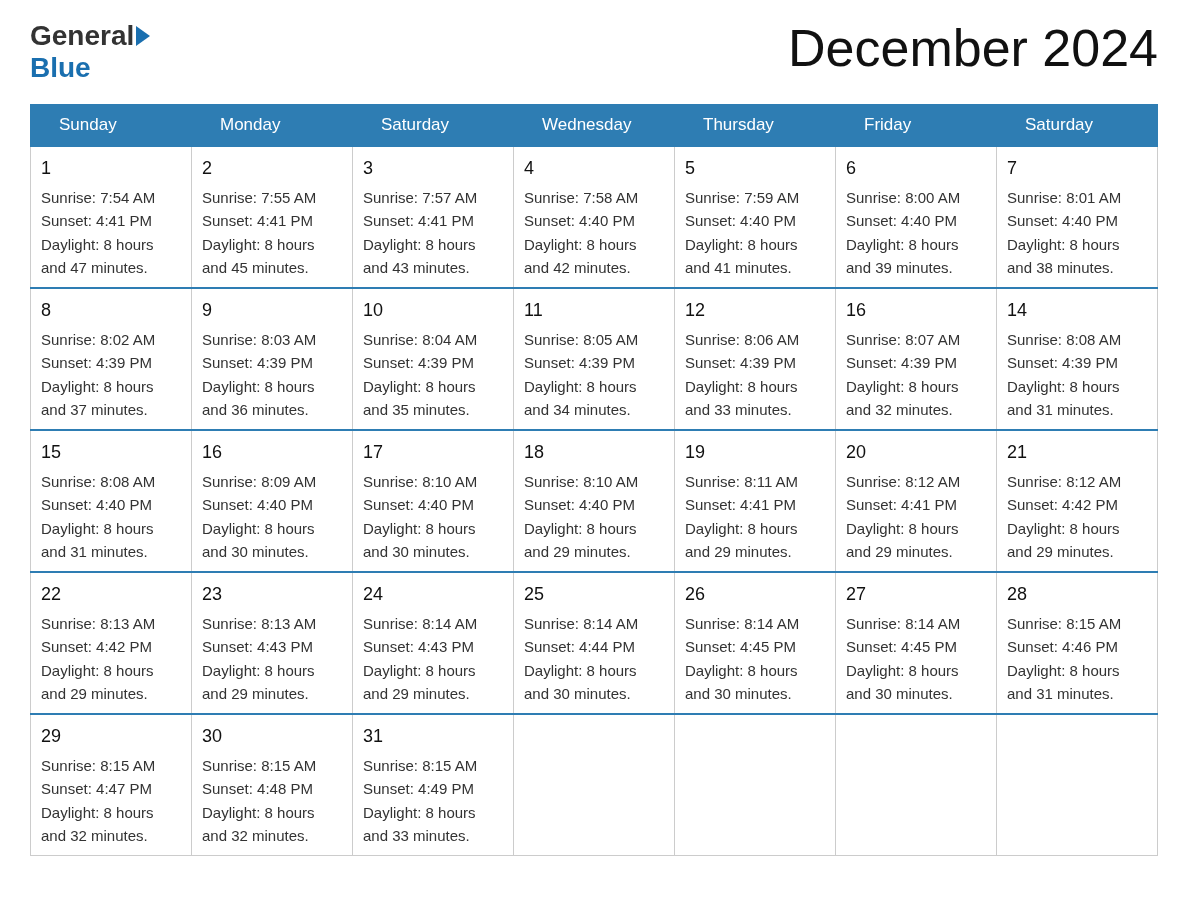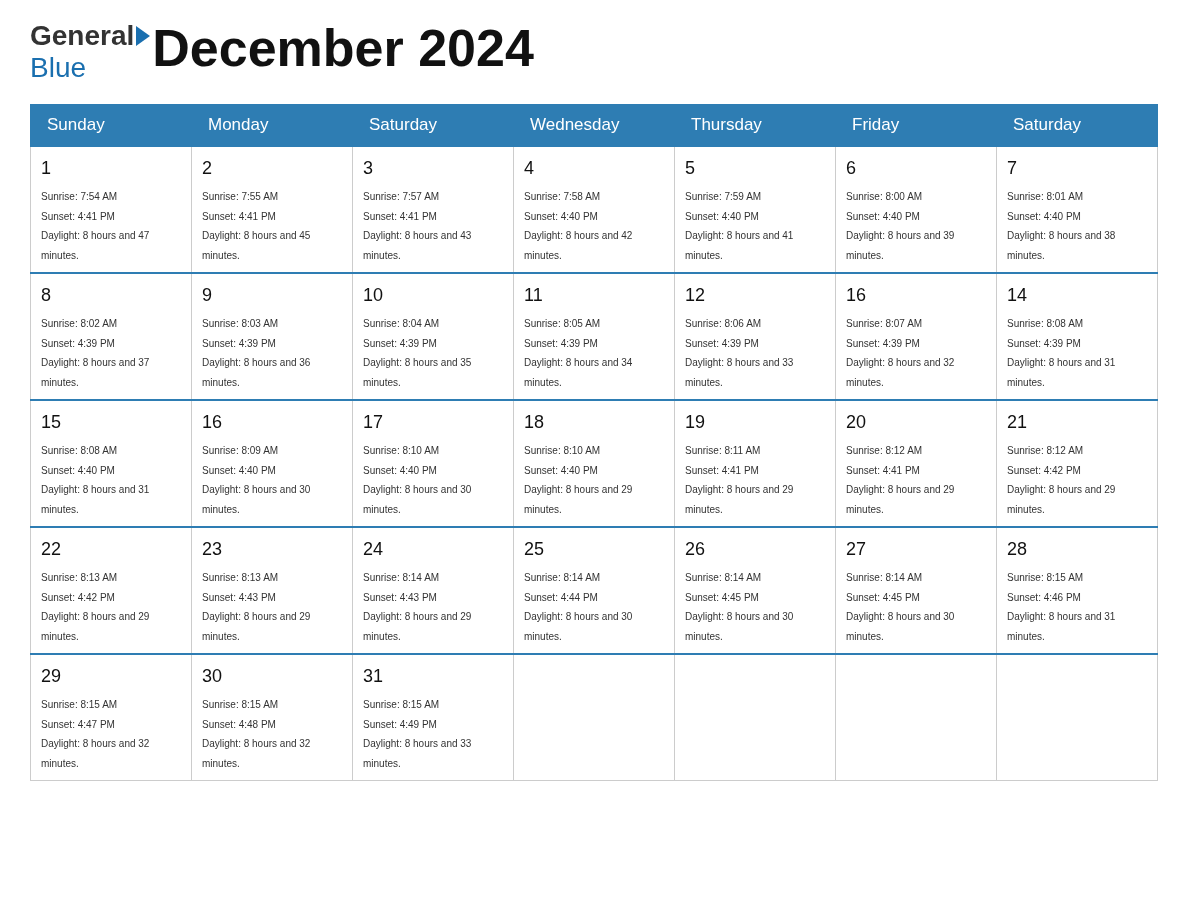--- a/index.html
+++ b/index.html
@@ -6,20 +6,21 @@
     body {
       font-family: Arial, sans-serif;
       background: #fff;
       color: #333;
       width: 1188px;
       min-height: 918px;
       padding: 20px 30px;
     }
     .header {
       display: flex;
+      justify-content: space-between;
       align-items: flex-start;
       margin-bottom: 20px;
     }
     .logo {
       display: flex;
       flex-direction: column;
       align-items: flex-start;
     }
     .logo-text {
       display: flex;
@@ -33,47 +34,47 @@
       width: 0;
       height: 0;
       border-left: 14px solid #1a6faf;
       border-top: 10px solid transparent;
       border-bottom: 10px solid transparent;
       margin: 0 2px;
     }
     .logo-blue {
       color: #1a6faf;
       font-size: 28px;
-      font-weight: normal;
+      font-weight: bold;
     }
     .title-area {
       text-align: right;
     }
     .month-title {
       font-size: 52px;
-      font-weight: bold;
+      font-weight: normal;
       color: #111;
       line-height: 1.1;
     }
     .location {
       font-size: 26px;
       color: #333;
       margin-top: 4px;
     }
     .calendar {
       width: 100%;
       border-collapse: collapse;
       border: 1px solid #aaa;
     }
     .calendar th {
       background-color: #2e7db3;
       color: #fff;
       font-size: 17px;
       font-weight: normal;
-      padding: 10px 16px;
+      padding: 10px 28px;
       text-align: left;
       border: 1px solid #2e7db3;
     }
     .calendar td {
       vertical-align: top;
       padding: 8px 10px;
       border: 1px solid #ccc;
       width: 14.28%;
       min-height: 100px;
       font-size: 13px;
@@ -81,21 +82,21 @@
       color: #333;
     }
     .day-number {
       font-size: 18px;
       font-weight: normal;
       color: #111;
       display: block;
       margin-bottom: 4px;
     }
     .day-info {
-      font-size: 10px;
+      font-size: 15px;
       line-height: 1.55;
       color: #333;
     }
     .calendar tr td {
       border-top: 2px solid #2e7db3;
     }
     .calendar tr td:not(:last-child) {
       border-right: 1px solid #ccc;
     }
     .empty-cell {

